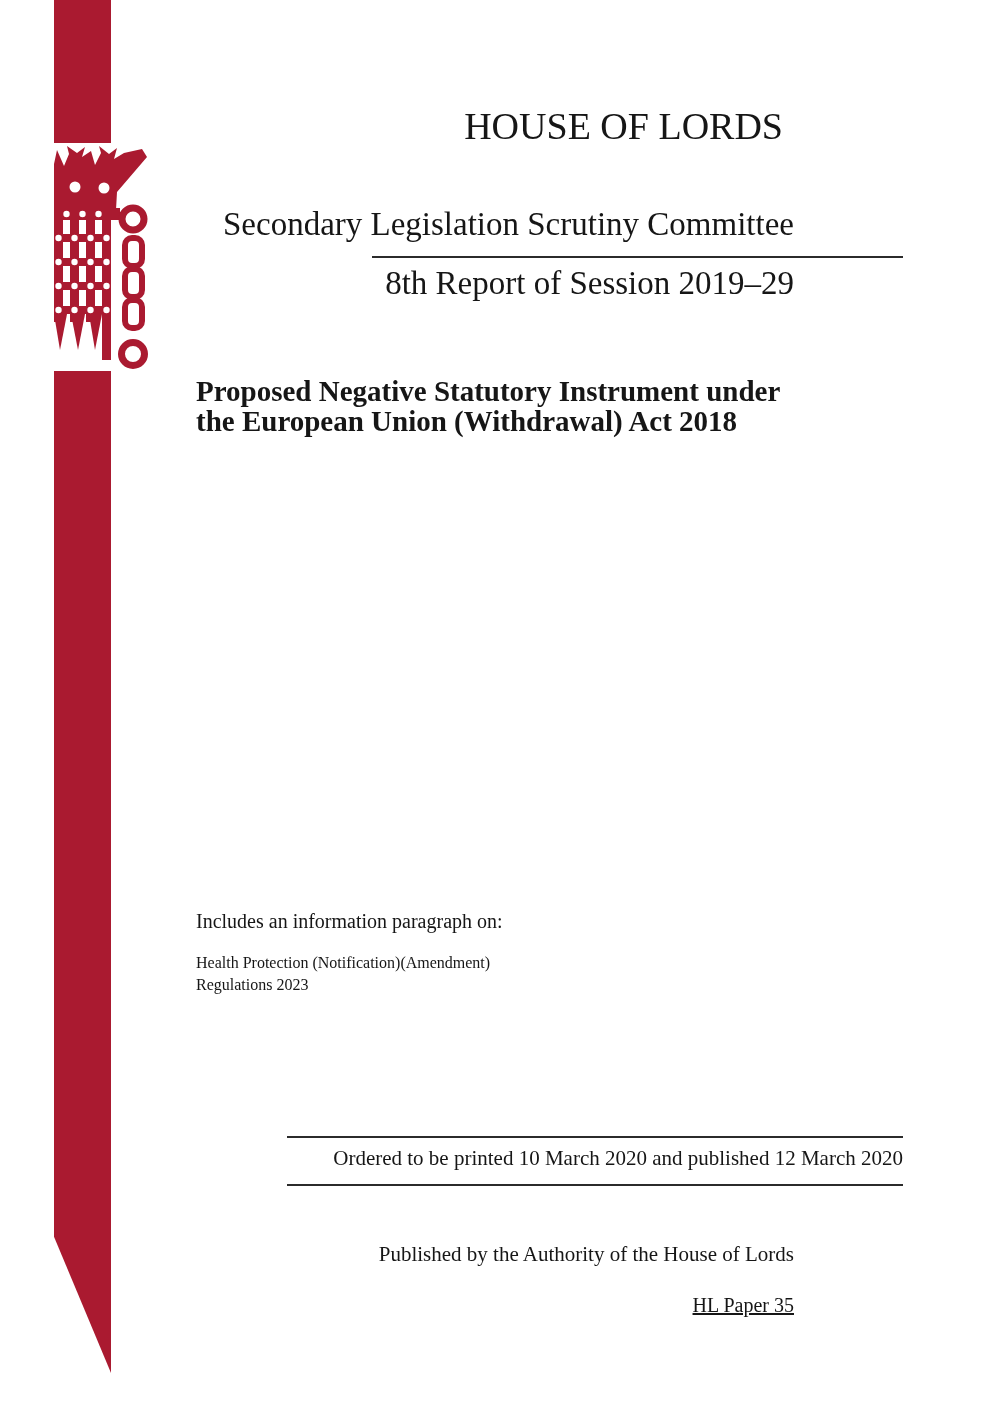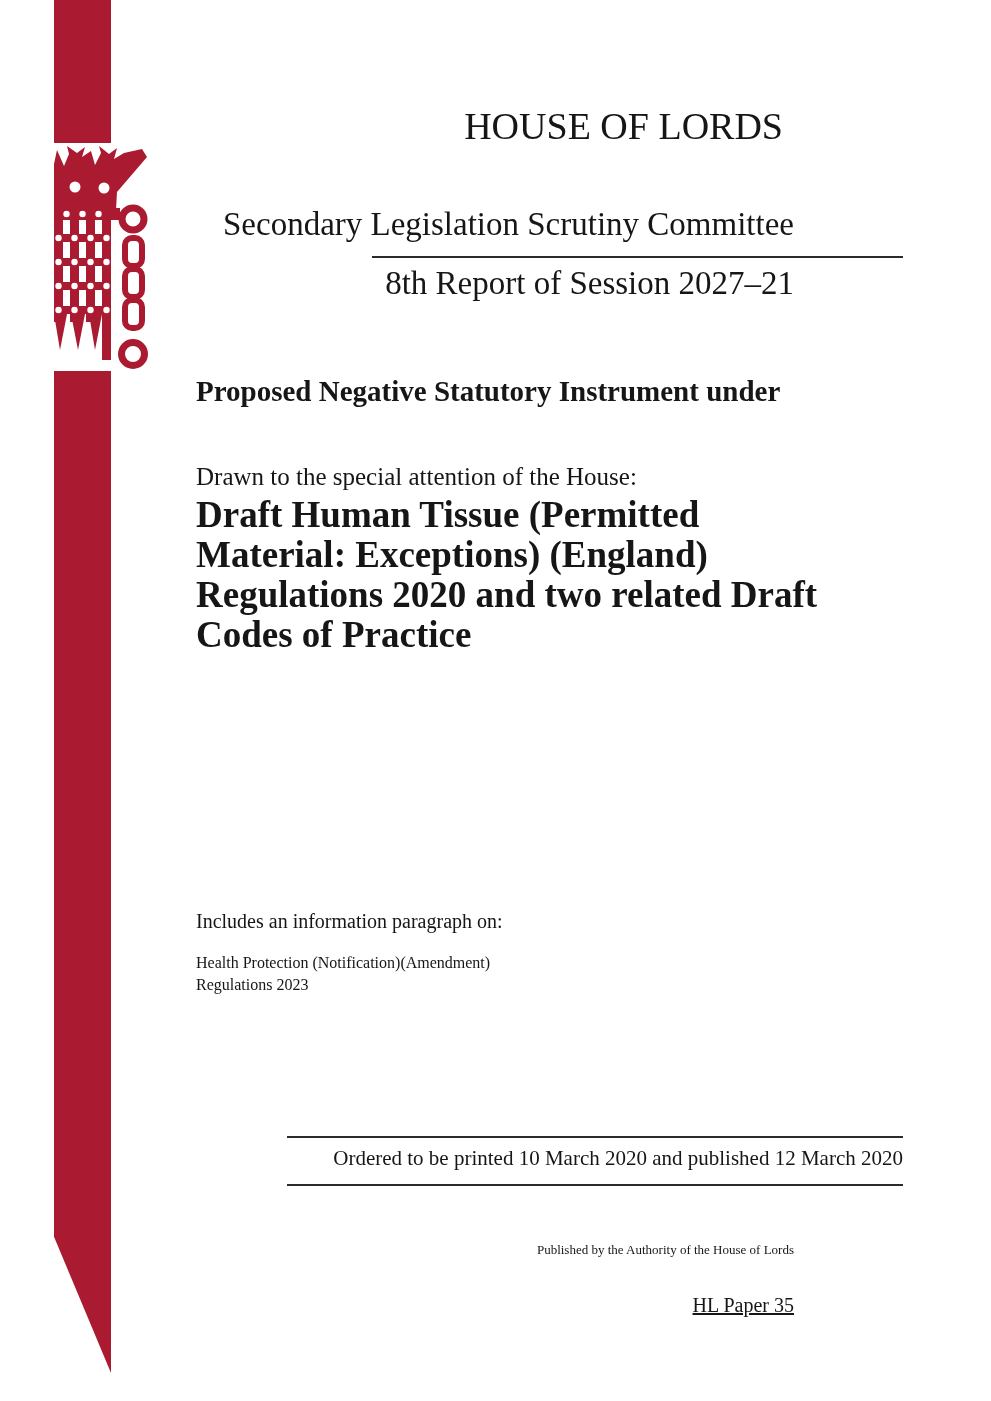--- a/index.html
+++ b/index.html
@@ -50,21 +50,21 @@
   .info-items {
     position:absolute; top:952px; left:142px; font-size:16px; line-height:22px; white-space:nowrap;
   }
   .rule-2 { position:absolute; top:1136px; left:233px; width:616px; height:2px; background:var(--rule); }
   .ordered {
     position:absolute; top:1146px; left:233px; width:616px; font-size:21px; line-height:1.2;
     text-align:right; white-space:nowrap;
   }
   .rule-3 { position:absolute; top:1184px; left:233px; width:616px; height:2px; background:var(--rule); }
   .published {
-    position:absolute; top:1242px; right:143px; font-size:13px; line-height:1.2;
+    position:absolute; top:1242px; right:143px; font-size:21px; line-height:1.2;
     text-align:right; white-space:nowrap;
   }
   .paper-number {
     position:absolute; top:1293px; right:143px; font-size:20px; line-height:1.2;
     text-align:right; white-space:nowrap;text-decoration:underline;
   }
 </style>
 </head>
 <body>
 
@@ -134,34 +134,28 @@
       </g>
     </svg>
   </div>
 
   <div class="house-title">HOUSE OF LORDS</div>
 
   <div class="committee">Secondary Legislation Scrutiny Committee</div>
 
   <div class="rule-1"></div>
 
-  <div class="session-report">8th Report of Session 2027–21</div>
+  <div class="session-report">8th Report of Session 2019–29</div>
 
   <div class="proposed">
     <div>Proposed Negative Statutory Instrument under</div>
+    <div>the European Union (Withdrawal) Act 2018</div>
   </div>
 
-  <div class="attention">Drawn to the special attention of the House:</div>
 
-  <div class="main-title">
-    <div>Draft Human Tissue (Permitted</div>
-    <div>Material: Exceptions) (England)</div>
-    <div>Regulations 2020 and two related Draft</div>
-    <div>Codes of Practice</div>
-  </div>
 
   <div class="includes">Includes an information paragraph on:</div>
 
   <div class="info-items">
     <div>Health Protection (Notification)(Amendment)</div>
     <div>Regulations 2023</div>
   </div>
 
   <div class="rule-2"></div>
   <div class="ordered">Ordered to be printed 10 March 2020 and published 12 March 2020</div>

